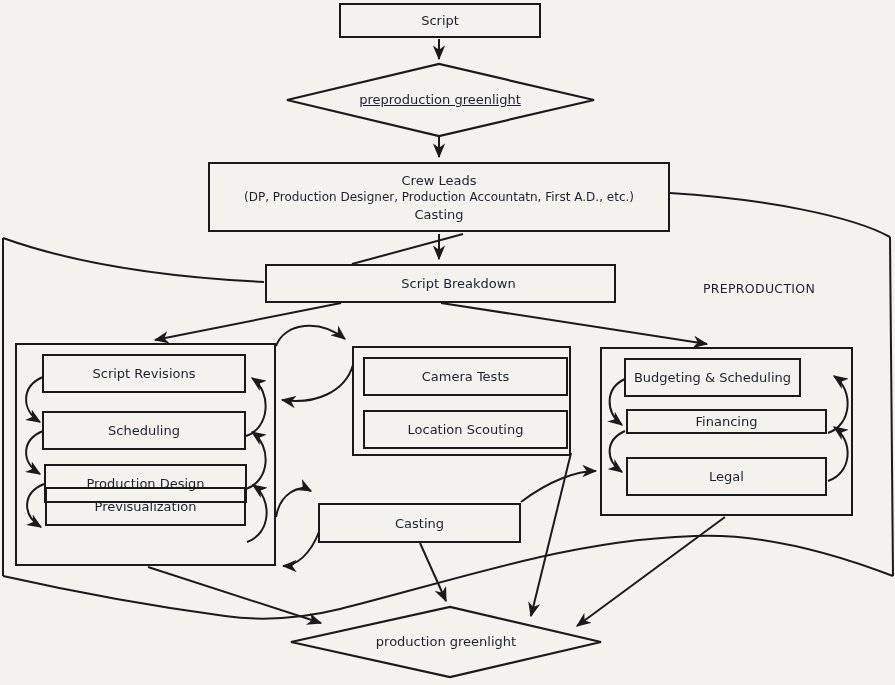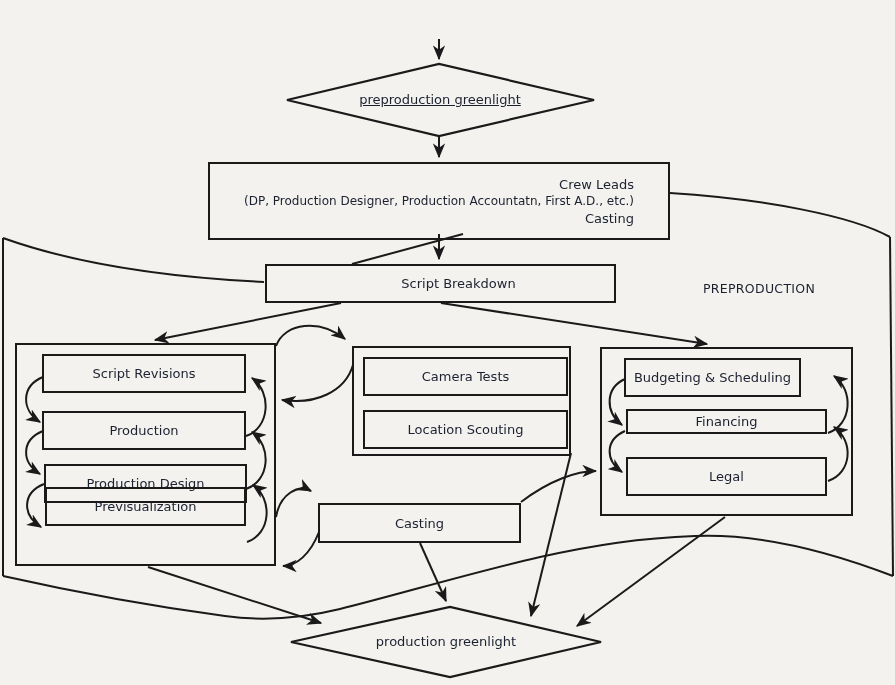--- a/index.html
+++ b/index.html
@@ -102,43 +102,46 @@
       <path marker-end="url(#ah)" d="M319,532 C310,555 296,566 283,566"></path>
 
       <path marker-end="url(#ah)" d="M521,502 C550,480 577,471 596,471"></path>
       <path marker-end="url(#ah)" d="M420,543 L446,601"></path>
       <path marker-end="url(#ah)" d="M571,453 L531,616"></path>
       <path marker-end="url(#ah)" d="M725,517 L577,626"></path>
       <path marker-end="url(#ah)" d="M148,567 L321,623"></path>
     </g>
   </svg>
 
+  <div class="box" style="left:339px;top:3px;width:202px;height:35px;">
+    <span>Script</span>
+  </div>
 
   <div class="dlabel" style="left:340px;top:92px;text-decoration:underline;">preproduction greenlight</div>
 
-  <div class="box" style="left:208px;top:162px;width:462px;height:78px;text-align:right;">
+  <div class="box" style="left:208px;top:162px;width:462px;height:70px;">
     <div class="crew-lines">
       <div>Crew Leads</div>
       <div class="small">(DP, Production Designer, Production Accountatn, First A.D., etc.)</div>
       <div>Casting</div>
     </div>
   </div>
 
   <div class="box" style="left:265px;top:264px;width:351px;height:39px;padding-left:36px;">
     <span>Script Breakdown</span>
   </div>
 
   <div class="phase-label" style="left:703px;top:281px;">PREPRODUCTION</div>
 
   <div class="groupbox" style="left:15px;top:343px;width:261px;height:223px;"></div>
   <div class="box" style="left:42px;top:354px;width:204px;height:39px;">
     <span>Script Revisions</span>
   </div>
   <div class="box" style="left:42px;top:411px;width:204px;height:39px;">
-    <span>Production</span>
+    <span>Scheduling</span>
   </div>
   <div class="box" style="left:44px;top:464px;width:203px;height:39px;">
     <span>Production Design</span>
   </div>
   <div class="box" style="left:45px;top:487px;width:201px;height:39px;">
     <span>Previsualization</span>
   </div>
 
   <div class="groupbox" style="left:352px;top:346px;width:219px;height:110px;"></div>
   <div class="box" style="left:363px;top:357px;width:205px;height:39px;">

